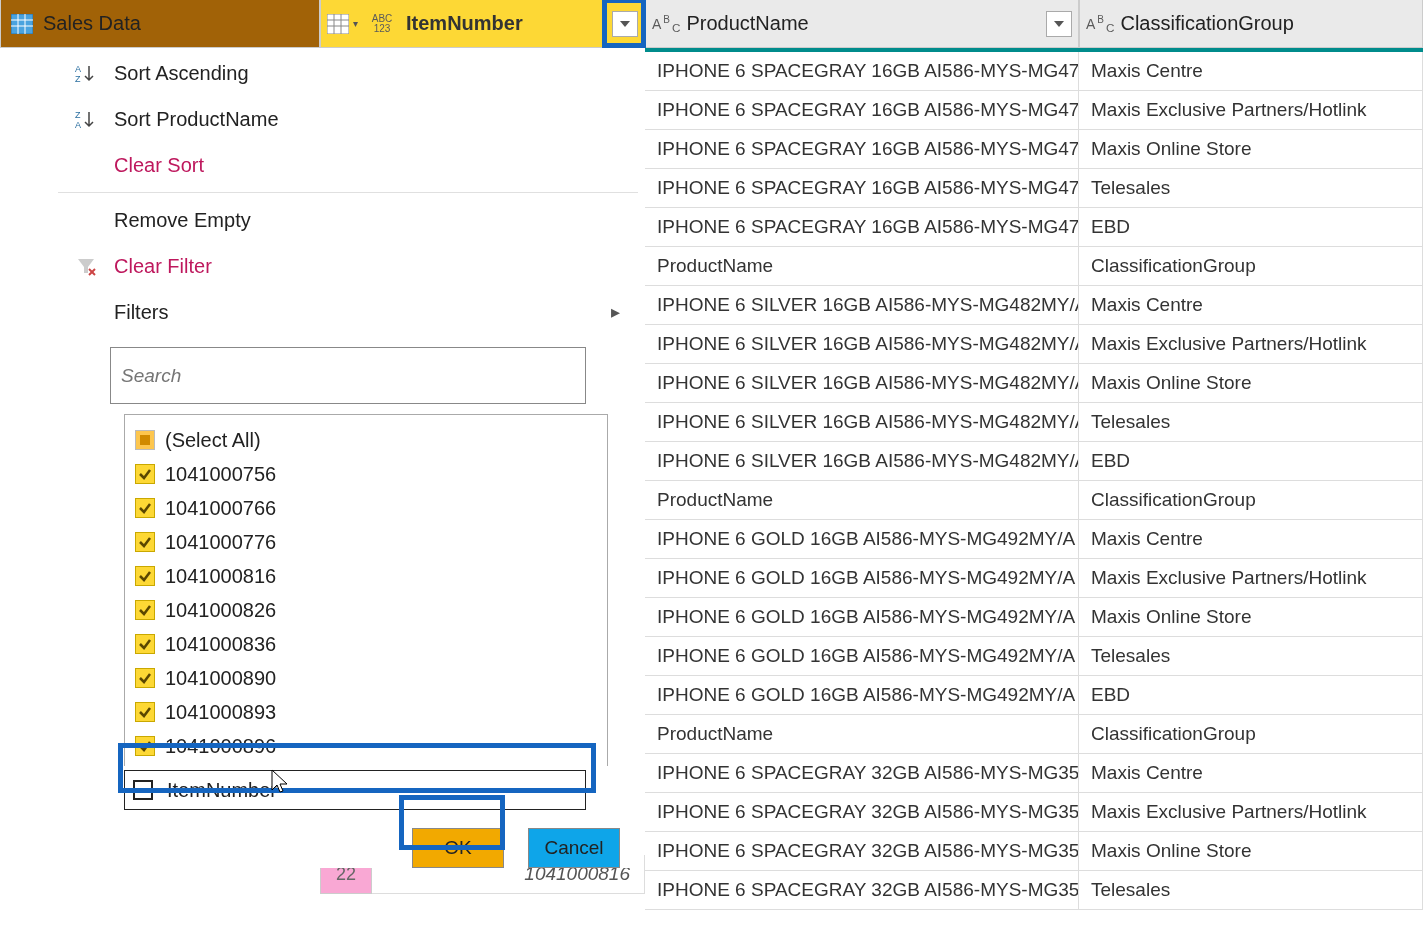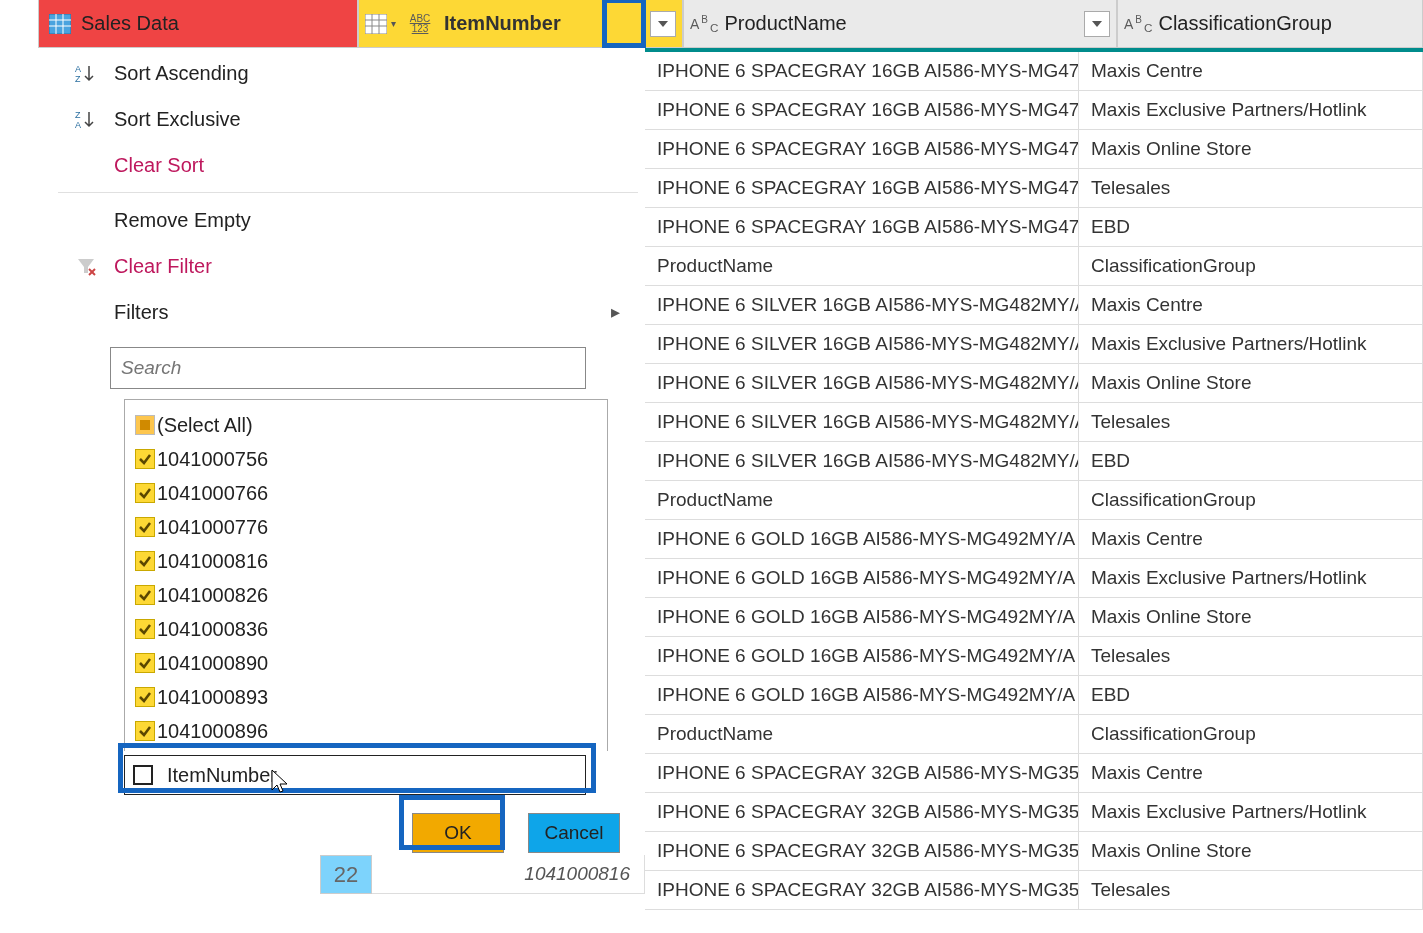--- a/index.html
+++ b/index.html
@@ -1,64 +1,64 @@
 <!DOCTYPE html>
 <html><head>
 <meta charset="utf-8">
 <style>
   * { box-sizing: border-box; margin: 0; padding: 0; font-family: "Segoe UI", Arial, sans-serif; }
   body { width: 1423px; height: 933px; background: #fff; overflow: hidden; position: relative; color: #222; }
 
   
   .col-headers { display: flex; height: 48px; }
   .query-header, .col-header { display: flex; align-items: center; border: 1px solid #ccc; border-top: none; background: #eaeaea; font-size: 20px; }
-  .query-header { width: 320px; padding-left: 10px; gap: 10px; background: #ef4444; margin-left: 38px; }
+  .query-header { width: 320px; padding-left: 10px; gap: 10px; background: #a16207; }
   .col1 { width: 325px; padding-left: 6px; gap: 4px; background: #fdd835; position: relative; }
   .col1 .txt { font-weight: 600; color: #333; }
   .col2 { width: 434px; padding-left: 6px; gap: 6px; }
   .col3 { flex: 1; padding-left: 6px; gap: 6px; }
   .dd { width: 26px; height: 26px; background: #fff; border: 1px solid #aaa; margin-left: auto; margin-right: 6px; display: flex; align-items: center; justify-content: center; cursor: pointer; }
   .dd svg { width: 10px; height: 6px; }
-  .abc-type { width: 40px; height: 30px; display: flex; flex-direction: column; align-items: center; justify-content: center; font-size: 10px; line-height: 10px; color: #5a5a5a; text-decoration: underline; }
+  .abc-type { width: 40px; height: 30px; display: flex; flex-direction: column; align-items: center; justify-content: center; font-size: 10px; line-height: 10px; color: #5a5a5a; }
   .abc-bc { display: flex; gap: 2px; align-items: center; font-size: 14px; color: #5a5a5a; }
   .abc-bc sup { font-size: 10px; position: relative; top: -4px; }
   .tbl-icon { width: 22px; height: 20px; display: inline-block; }
   .tbl-icon svg { width: 22px; height: 20px; }
 
   .highlight-box { position: absolute; border: 5px solid #1565c0; pointer-events: none; }
   .hl1 { top: -2px; left: 602px; width: 44px; height: 50px; }
   .hl-item { top: 743px; left: 118px; width: 478px; height: 50px; }
   .hl-ok { top: 795px; left: 399px; width: 106px; height: 55px; }
 
   
   .data-area { position: absolute; left: 645px; top: 48px; right: 0; }
   .accent-line { height: 4px; background: #008c8c; }
   .row { display: flex; height: 39px; align-items: center; }
   .cell { border-bottom: 1px solid #ddd; border-right: 1px solid #ddd; height: 100%; display: flex; align-items: center; padding-left: 12px; font-size: 19px; color: #333; white-space: nowrap; overflow: hidden; }
   .cell.pn { width: 434px; }
   .cell.cg { flex: 1; }
 
   
-  .row-num { position: absolute; left: 320px; top: 855px; width: 52px; height: 39px; border: 1px solid #ccc; display: flex; align-items: center; justify-content: center; color: #666; font-size: 22px; background: #7dd3fc; }
+  .row-num { position: absolute; left: 320px; top: 855px; width: 52px; height: 39px; border: 1px solid #ccc; display: flex; align-items: center; justify-content: center; color: #666; font-size: 18px; background: #f9a8d4; }
   .row-item { position: absolute; left: 372px; top: 855px; width: 273px; height: 39px; border-bottom: 1px solid #ddd; border-right: 1px solid #ddd; display: flex; align-items: center; justify-content: flex-end; padding-right: 14px; font-size: 19px; font-style: italic; color: #555; }
 
   
   .filter-panel { position: absolute; left: 58px; top: 50px; width: 580px; background: #fff; }
   .menu-item { display: flex; align-items: center; height: 46px; padding-left: 16px; gap: 16px; font-size: 20px; cursor: pointer; }
   .menu-item.disabled { color: #be185d; cursor: default; text-align: center; }
   .menu-item .submenu-arrow { margin-left: auto; margin-right: 18px; font-size: 18px; color: #555; }
   .menu-icon { width: 24px; display: flex; justify-content: center; }
   .divider { height: 1px; background: #e0e0e0; margin: 4px 0; }
 
-  .search-box { margin: 12px 52px 10px 52px; height: 42px; border: 1px solid #888; display: flex; align-items: center; padding-left: 10px; }
+  .search-box { margin: 12px 52px 10px 52px; height: 57px; border: 1px solid #888; display: flex; align-items: center; padding-left: 10px; }
   .search-box input { border: none; outline: none; font-size: 19px; font-style: italic; color: #777; width: 100%; }
 
   .chk-list-wrap { margin-left: 66px; margin-right: 30px; position: relative; height: 352px; border-top: 1px solid #aaa; border-left: 1px solid #aaa; border-right: 1px solid #aaa; overflow: hidden; }
   .chk-list { position: absolute; inset: 0; overflow: hidden; padding: 8px 0 0 10px; }
-  .chk-row { display: flex; align-items: center; height: 34px; gap: 2px; font-size: 20px; }
+  .chk-row { display: flex; align-items: center; height: 34px; gap: 10px; font-size: 20px; }
   .chk { width: 20px; height: 20px; background: #fdd835; border: 1px solid #c9a800; display: flex; align-items: center; justify-content: center; }
   .chk.partial { background: #fdc64e; border: 1px solid #bbb; }
   .chk.partial::after { content: ""; width: 10px; height: 10px; background: #d08a00; }
   .chk.checked svg { width: 14px; height: 14px; }
 
   .item-row { margin: 4px 52px 0 66px; height: 40px; border: 1px solid #222; display: flex; align-items: center; gap: 14px; padding-left: 8px; font-size: 20px; }
   .item-row .ubox { width: 20px; height: 20px; border: 2px solid #222; }
 
   .btn-bar { display: flex; gap: 24px; justify-content: flex-end; margin: 18px 18px 0 0; }
   .btn { height: 40px; width: 92px; display: flex; align-items: center; justify-content: center; font-size: 19px; border: 1px solid #888; cursor: pointer; background: #0ea5e9; }
@@ -228,21 +228,21 @@
     <span>Sort Ascending</span>
   </div>
   <div class="menu-item">
     <span class="menu-icon">
       <svg width="22" height="22" viewBox="0 0 22 22">
           <text x="0" y="10" font-size="9" fill="#2b6fa0">Z</text>
           <text x="0" y="20" font-size="9" fill="#2b6fa0">A</text>
           <path d="M14 4 L14 18 M10 14 L14 18 L18 14" stroke="#444" fill="none" stroke-width="1.5"></path>
         </svg>
     </span>
-    <span>Sort Exclusive</span>
+    <span>Sort ProductName</span>
   </div>
   <div class="menu-item disabled">
     <span class="menu-icon"></span>
     <span>Clear Sort</span>
   </div>
   <div class="divider"></div>
   <div class="menu-item">
     <span class="menu-icon"></span>
     <span>Remove Empty</span>
   </div>

